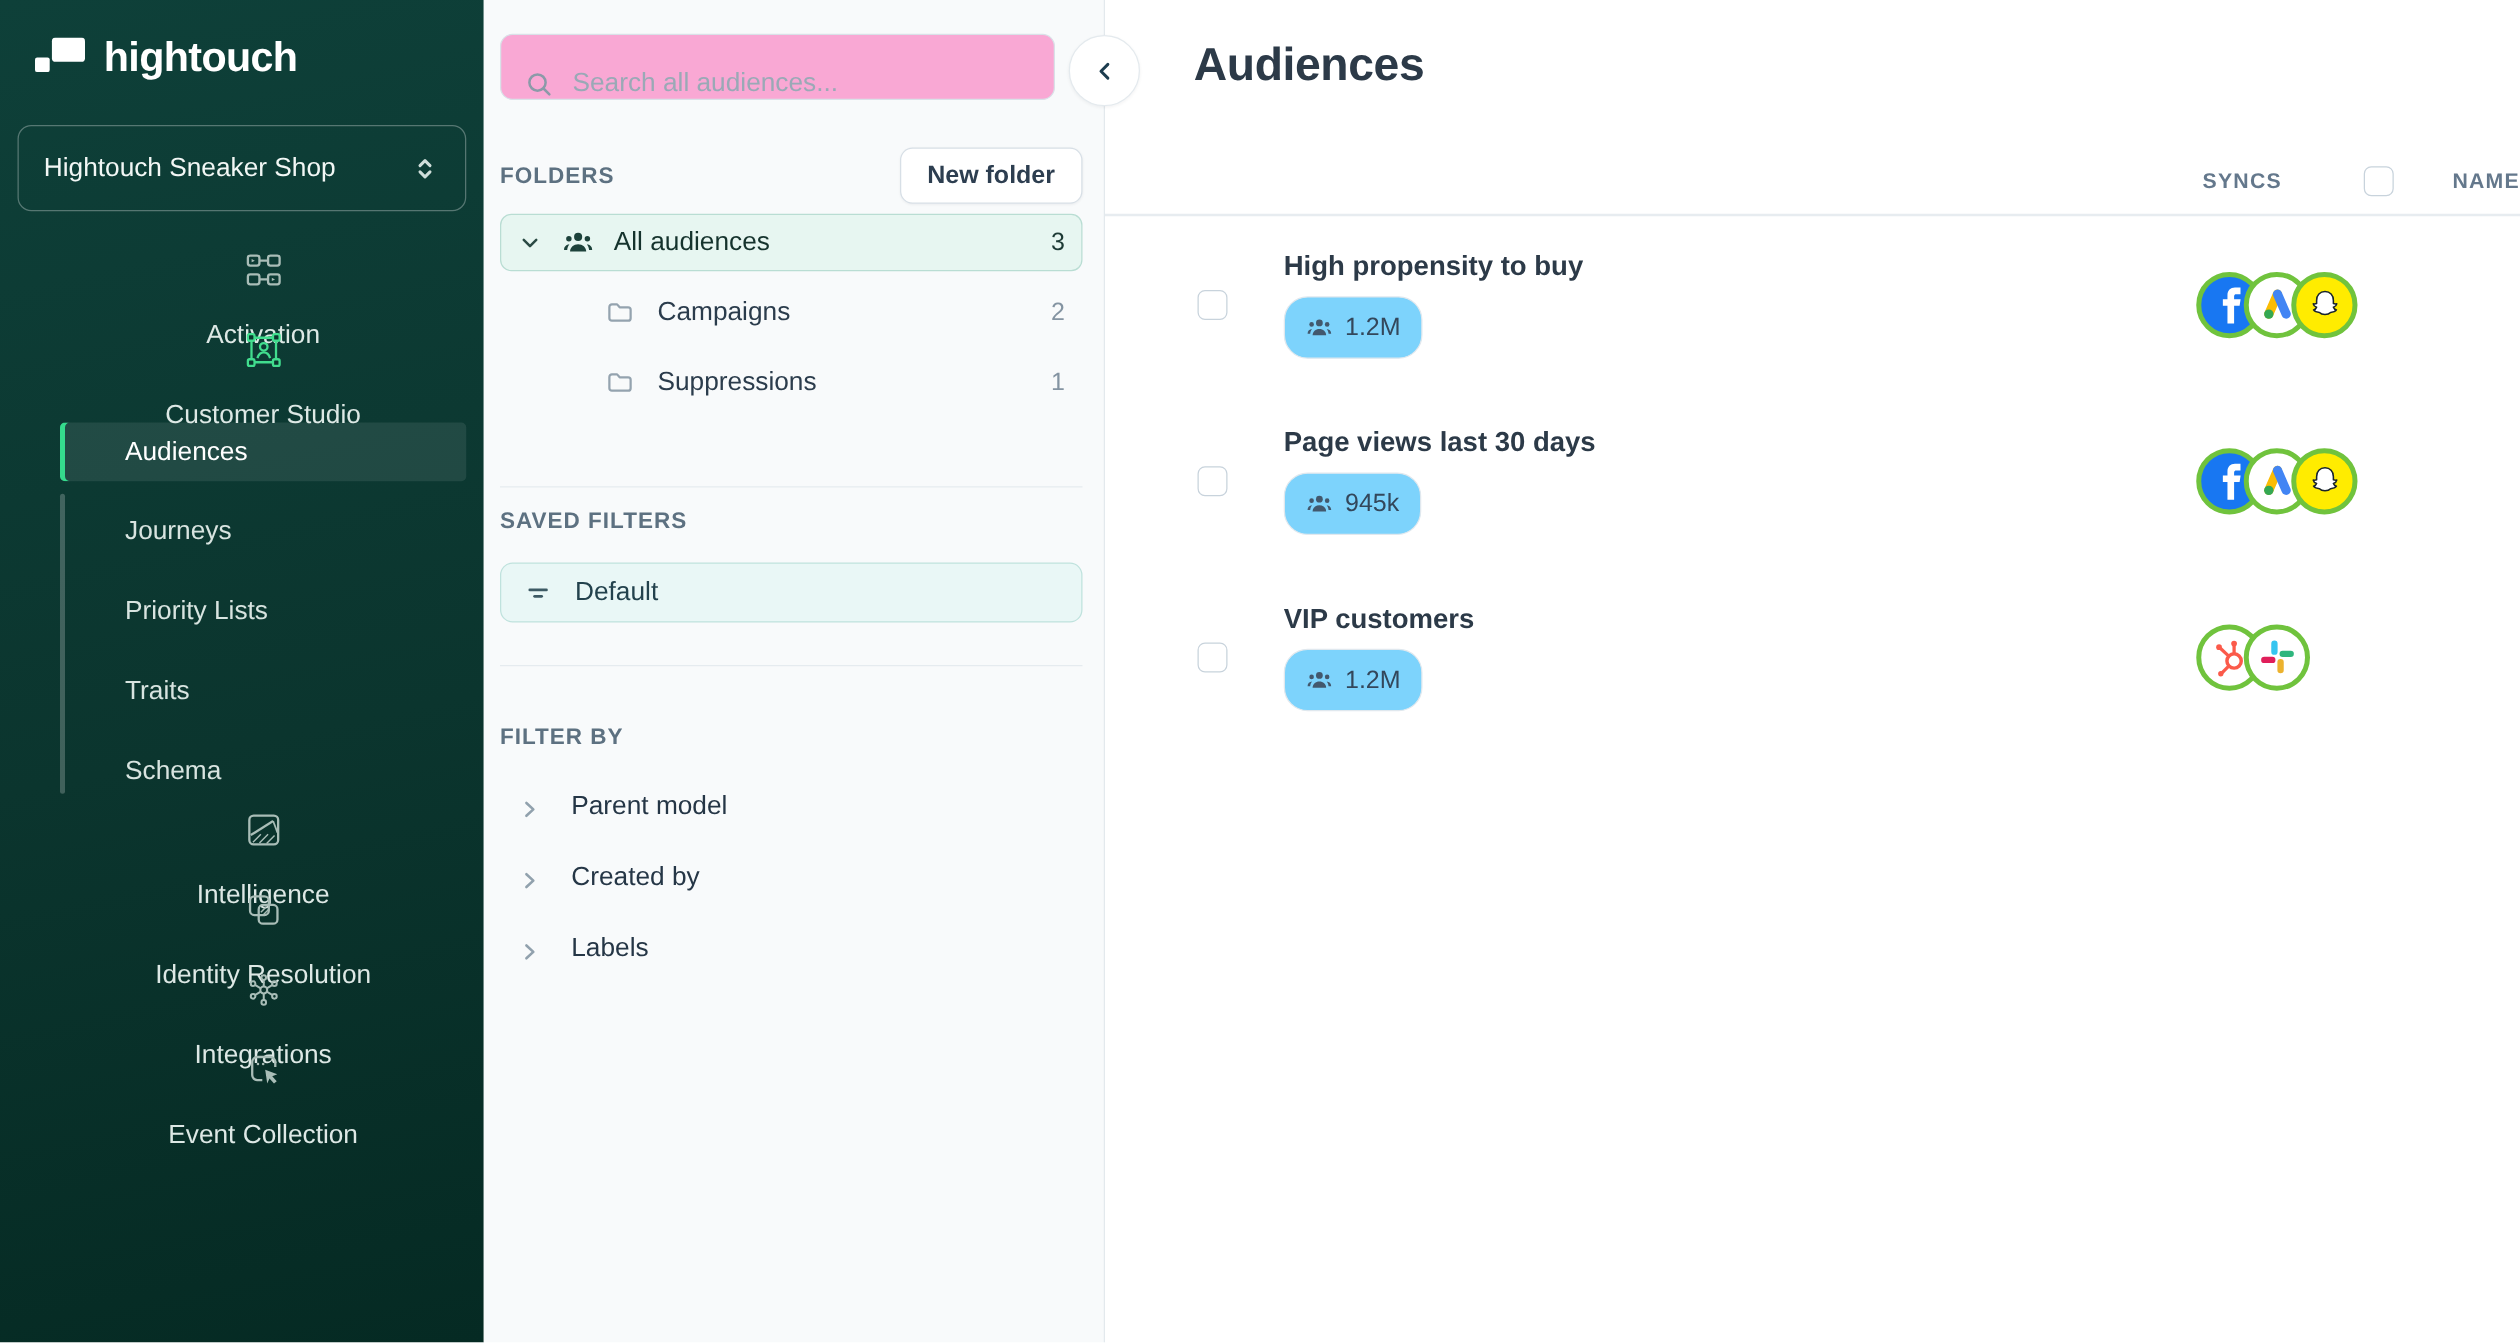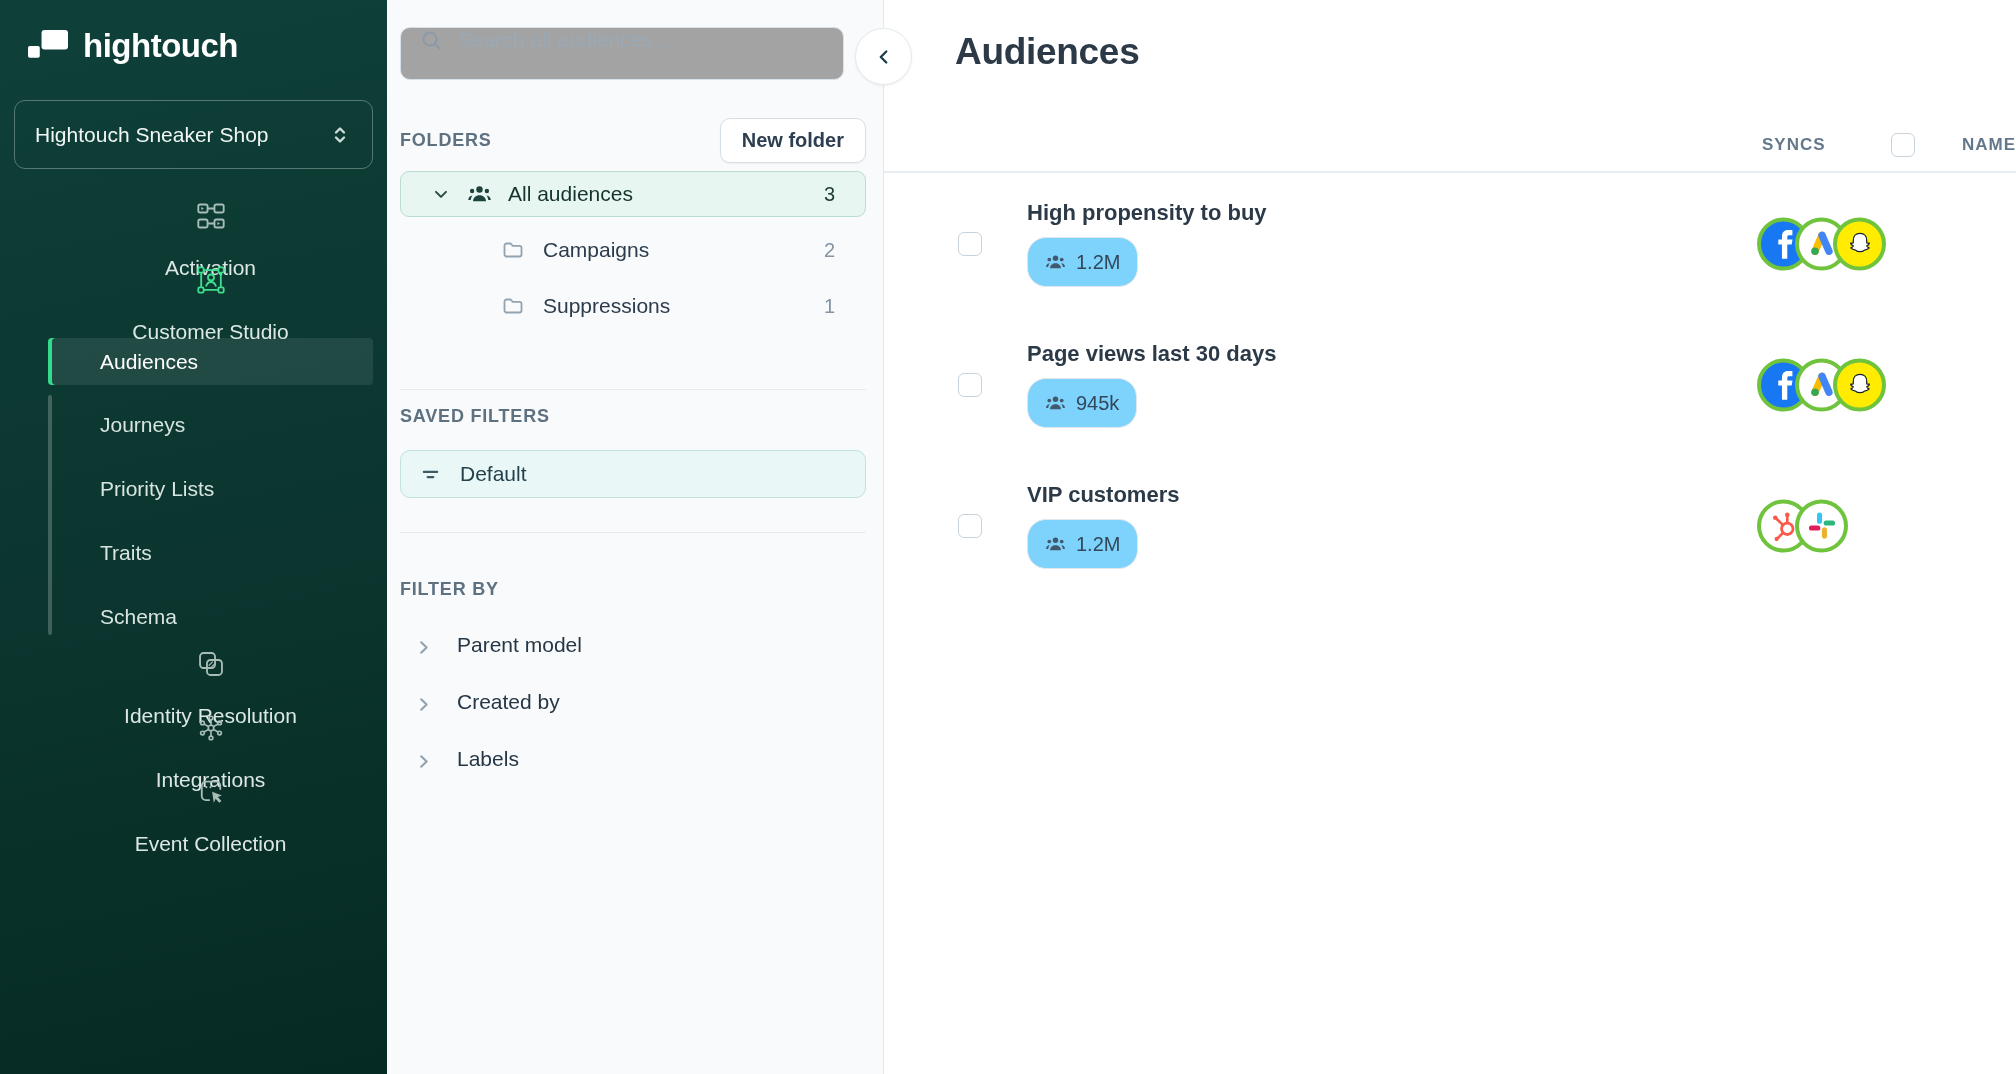--- a/index.html
+++ b/index.html
@@ -19,30 +19,30 @@
   .nav-item { display:flex; align-items:center; gap:25px; padding-left:34px; height:64px; font-size:21px; color:#dde8e5; cursor:pointer;flex-direction:column; }
   .nav-icon { width:30px; height:30px; flex:none; color:#a9bdb7; display:flex; }
   .nav-icon.green { color:#41dd8e; }
   .sub-list { position:relative; margin:9px 14px 0 48px; }
   .tree-line { position:absolute; left:0; top:57px; bottom:14px; width:4px; border-radius:2px; background:rgba(255,255,255,0.22); }
   .sub-item { height:64px; display:flex; align-items:center; padding-left:52px; font-size:21px; color:#d8e4e0; cursor:pointer; }
   .sub-item.active { height:47px; margin-bottom:8px; background:rgba(255,255,255,0.09); border-radius:4px; box-shadow:inset 4px 0 0 #35db8d; color:#ffffff; font-weight:500; }
 
   
   .panel { width:497px; flex:none; background:#f8fafb; border-right:1px solid #e3e9ed; position:relative; padding:27px 17px 0 13px; }
-  .search-box { width:calc(100% - 22px); height:53px; background:#a3a3a3; border:1px solid #d9e1e8; border-radius:10px; display:flex; align-items:flex-start; gap:15px; padding:0 18px; }
+  .search-box { width:calc(100% - 22px); height:53px; background:#f9a8d4; border:1px solid #d9e1e8; border-radius:10px; display:flex; align-items:flex-end; gap:15px; padding:0 18px; }
   .search-box svg { width:24px; height:24px; color:#8b9aa8; flex:none; }
   .search-box input { border:none; outline:none; flex:1; font-size:21px; color:#334455; background:transparent; font-family:"Liberation Sans",sans-serif; }
   .search-box input::placeholder { color:#9aa9b6; }
   .collapse-btn { position:absolute; right:-29px; top:28px; width:57px; height:57px; border-radius:50%; background:#fff; border:1px solid #e4eaee; display:flex; align-items:center; justify-content:center; cursor:pointer; z-index:6; box-shadow:0 1px 3px rgba(16,24,40,.06); }
   .collapse-btn svg { width:22px; height:22px; color:#1d3d4f; }
   .section-row { margin-top:38px; height:45px; display:flex; align-items:center; justify-content:space-between; }
   .section-label { font-size:18px; font-weight:700; color:#5d7181; letter-spacing:0.8px; }
   .new-folder-btn { height:45px; padding:0 21px; background:#fff; border:1px solid #d7dfe6; border-radius:10px; font-size:20px; font-weight:700; color:#2d3e50; cursor:pointer; font-family:"Liberation Sans",sans-serif; box-shadow:0 1px 2px rgba(16,24,40,.05); }
-  .folder-row { height:46px; margin-top:10px; display:flex; align-items:center; padding:0 30px; font-size:21px; color:#2b3c4c; border:1px solid transparent; cursor:pointer; }
+  .folder-row { height:46px; margin-top:10px; display:flex; align-items:center; padding:0 13px; font-size:21px; color:#2b3c4c; border:1px solid transparent; cursor:pointer; }
   .folder-row.selected { margin-top:8px; background:#e7f6f1; border:1px solid #b9ddd3; border-radius:9px; color:#15332d; font-weight:500; }
   .folder-row .chev { width:20px; height:20px; color:#2b4a44; margin-right:16px; flex:none; }
   .folder-row .users-ic { width:25px; height:25px; color:#1d423b; margin-right:16px; flex:none; }
   .folder-row .folder-ic { width:24px; height:24px; color:#94a3af; margin:0 18px 0 70px; flex:none; }
   .folder-count { margin-left:auto; font-size:20px; color:#8494a2; }
   .folder-row.selected .folder-count { color:#1d3a35; font-weight:500; }
   .divider { height:1px; background:#e5ebef; margin-top:60px; }
   .divider.d2 { margin-top:34px; }
   .saved-label { margin-top:16px; }
   .saved-pill { margin-top:23px; height:48px; background:#e9f7f6; border:1px solid #bfe2dd; border-radius:10px; display:flex; align-items:center; gap:18px; padding:0 18px; font-size:21px; color:#23424d; cursor:pointer; }
@@ -140,20 +140,31 @@
             <span>Priority Lists</span>
           </div>
         <div class="sub-item">
             <span>Traits</span>
           </div>
         <div class="sub-item">
             <span>Schema</span>
           </div>
       </div>
 
+      <div class="nav-item">
+        <span class="nav-icon">
+          <svg viewBox="0 0 26 26" fill="none" stroke="currentColor" stroke-width="1.6">
+              <rect x="3" y="3" width="20" height="20" rx="3"></rect>
+              <path d="M4 16.5L19.5 6.8"></path>
+              <path d="M19.5 6.8l3 8" stroke-width="1.2"></path>
+              <path d="M5.5 21.5l5.5-5.5M10 22l6-6M15 22.3l5.5-5.5" stroke-width="1"></path>
+            </svg>
+        </span>
+        <span>Intelligence</span>
+      </div>
 
       <div class="nav-item">
         <span class="nav-icon">
           <svg viewBox="0 0 26 26" fill="none" stroke="currentColor" stroke-width="1.6">
               <rect x="3.5" y="3.5" width="13" height="13" rx="3"></rect>
               <rect x="9.5" y="9.5" width="13" height="13" rx="3"></rect>
               <path d="M11 14.5l3.5-3.5M12.5 16.5l4-4" stroke-width="1"></path>
             </svg>
         </span>
         <span>Identity Resolution</span>

